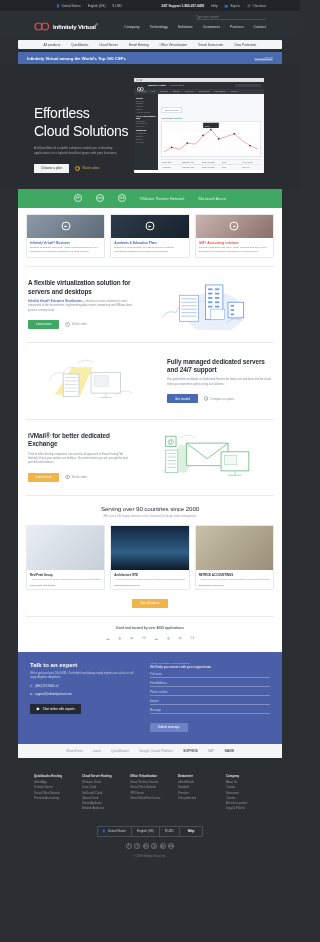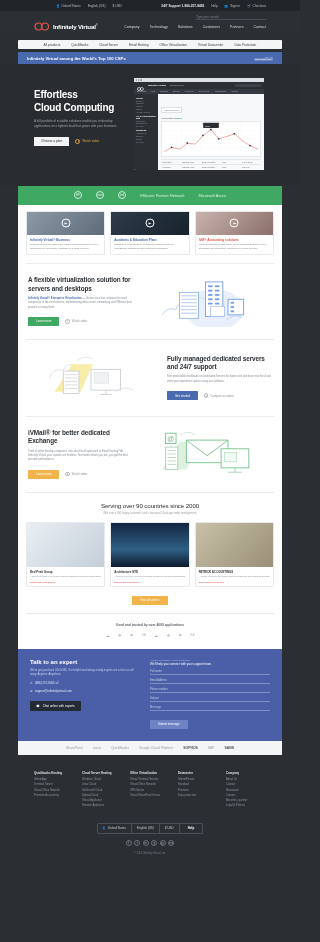--- a/index.html
+++ b/index.html
@@ -54,21 +54,21 @@
     display:flex; align-items:center; padding: 0 9px;
   }
   .announce-text { color:#fff; font-size:4.2px; font-weight:bold; }
   .announce-badge { margin-left:auto; text-align:right; }
   .announce-badge .b1 { color:#c3cee6; font-size:2.1px; display:block;}
   .announce-badge .b2 { color:#fff; font-size:2.2px; display:block; background:#6c86c2; padding:0.5px 1px;}
 
   
   .hero { background:#292d31; padding: 14px 18px 16px 18px; display:flex; }
   .hero-left { width:112px; padding-left:16px; padding-top:10px; }
-  .hero-h1 { color:#fff; font-size:10px; font-weight:bold; line-height:1.32; letter-spacing:-0.25px;}
+  .hero-h1 { color:#fff; font-size:14px; font-weight:normal; line-height:1.32; letter-spacing:-0.25px;margin-top:16px;}
   .hero-p { color:#9ea4aa; font-size:3.1px; line-height:1.55; margin-top:5px; width:88px;}
   .hero-cta { display:flex; align-items:center; gap:6px; margin-top:8px;}
   .btn-white { background:#f3f4f5; color:#2b3035; font-size:3.3px; padding:2.5px 7px; border-radius:0.5px; white-space:nowrap;}
   .watch { display:flex; align-items:center; gap:2px; color:#d9a441; font-size:3.1px;}
   .play-ring { width:5px; height:5px; border-radius:50%; border:0.5px solid #d9a441; display:flex; align-items:center; justify-content:center; }
   .play-ring i { width:0;height:0;border-left:1.6px solid #d9a441;border-top:1px solid transparent;border-bottom:1px solid transparent;margin-left:0.5px;}
 
   
   .mock { width:130px; margin-left:4px; background:#fff; border-radius:1px; overflow:hidden;}
   .mock-bar { height:4px; background:#dfe2e5; display:flex; align-items:center; gap:1px; padding-left:2px;}
@@ -251,21 +251,21 @@
     <span class="announce-badge">
       <span class="b1">TOP 100</span>
       <span class="b2">PROVIDER 2019</span>
     </span>
   </div>
 
   <div class="hero">
     <div class="hero-left">
       <div class="hero-h1">
         <div>Effortless</div>
-        <div>Cloud Computing</div>
+        <div>Cloud Solutions</div>
       </div>
       <div class="hero-p">A full portfolio of scalable solutions enable you to develop applications on a hybrid cloud that grows with your business.</div>
       <div class="hero-cta">
         <span class="btn-white">Choose a plan</span>
         <span class="watch">
           <span class="play-ring">
               <i></i>
             </span>
           <span>Watch video</span>
         </span>

